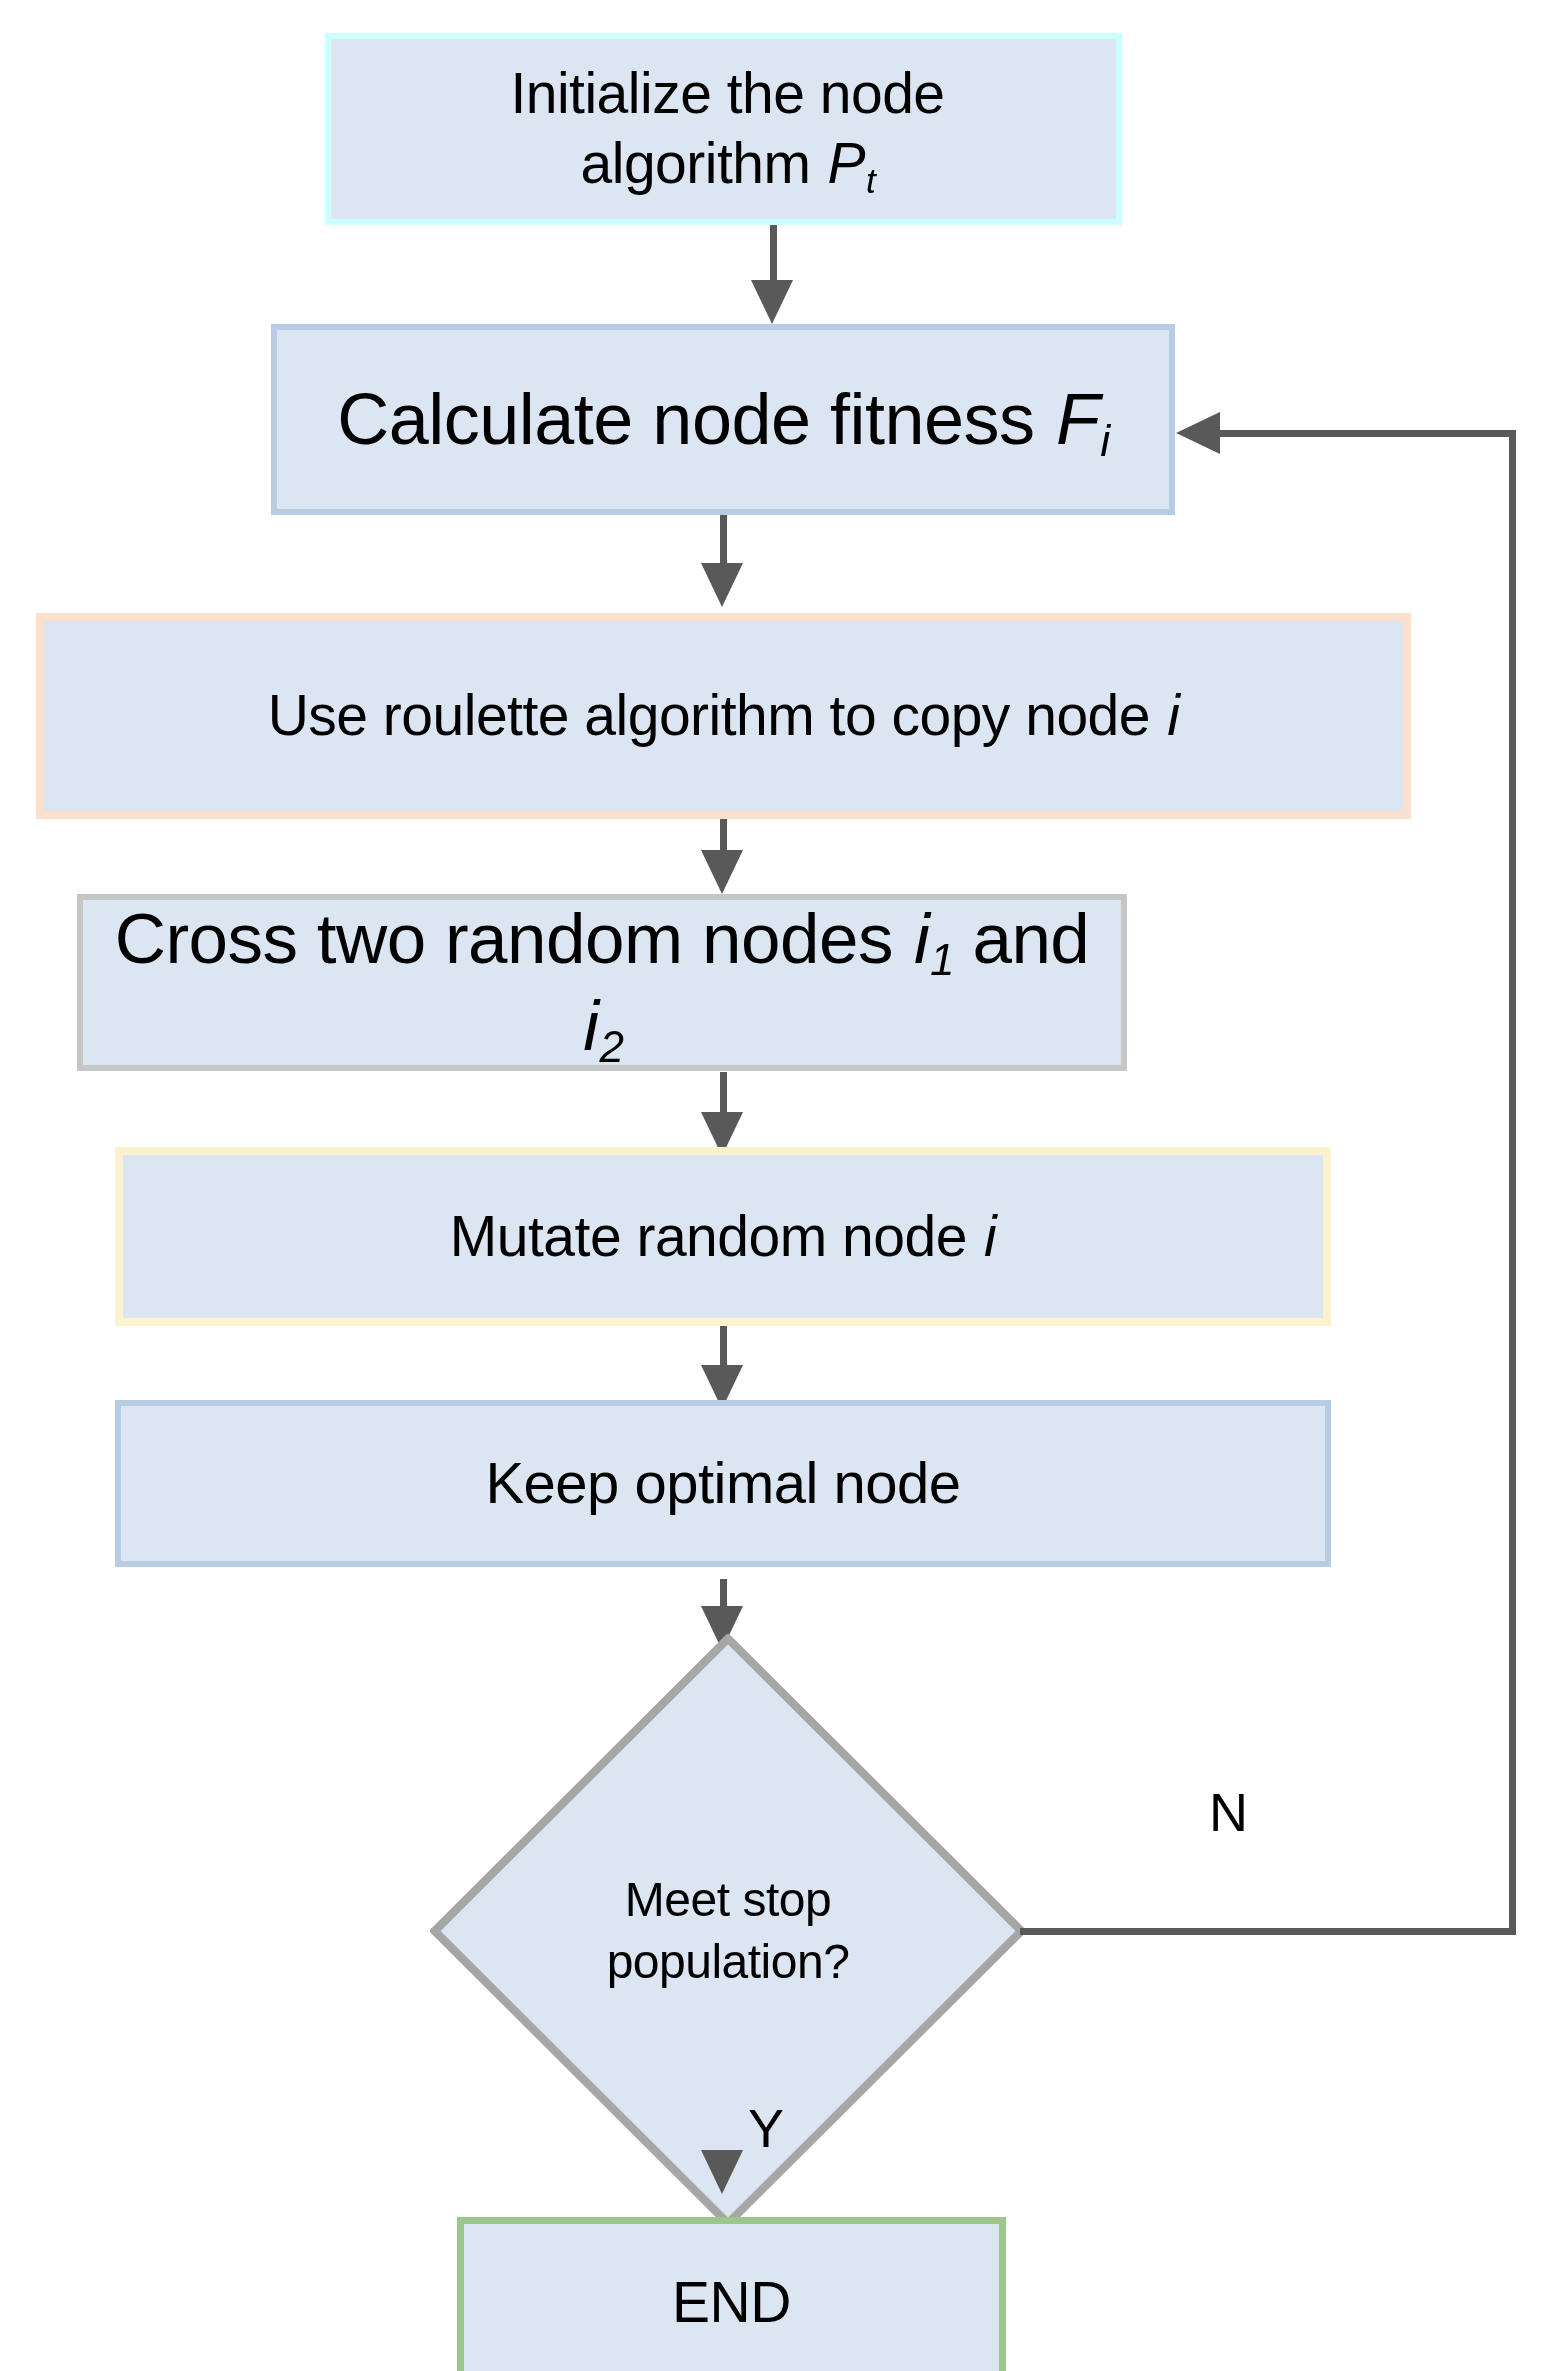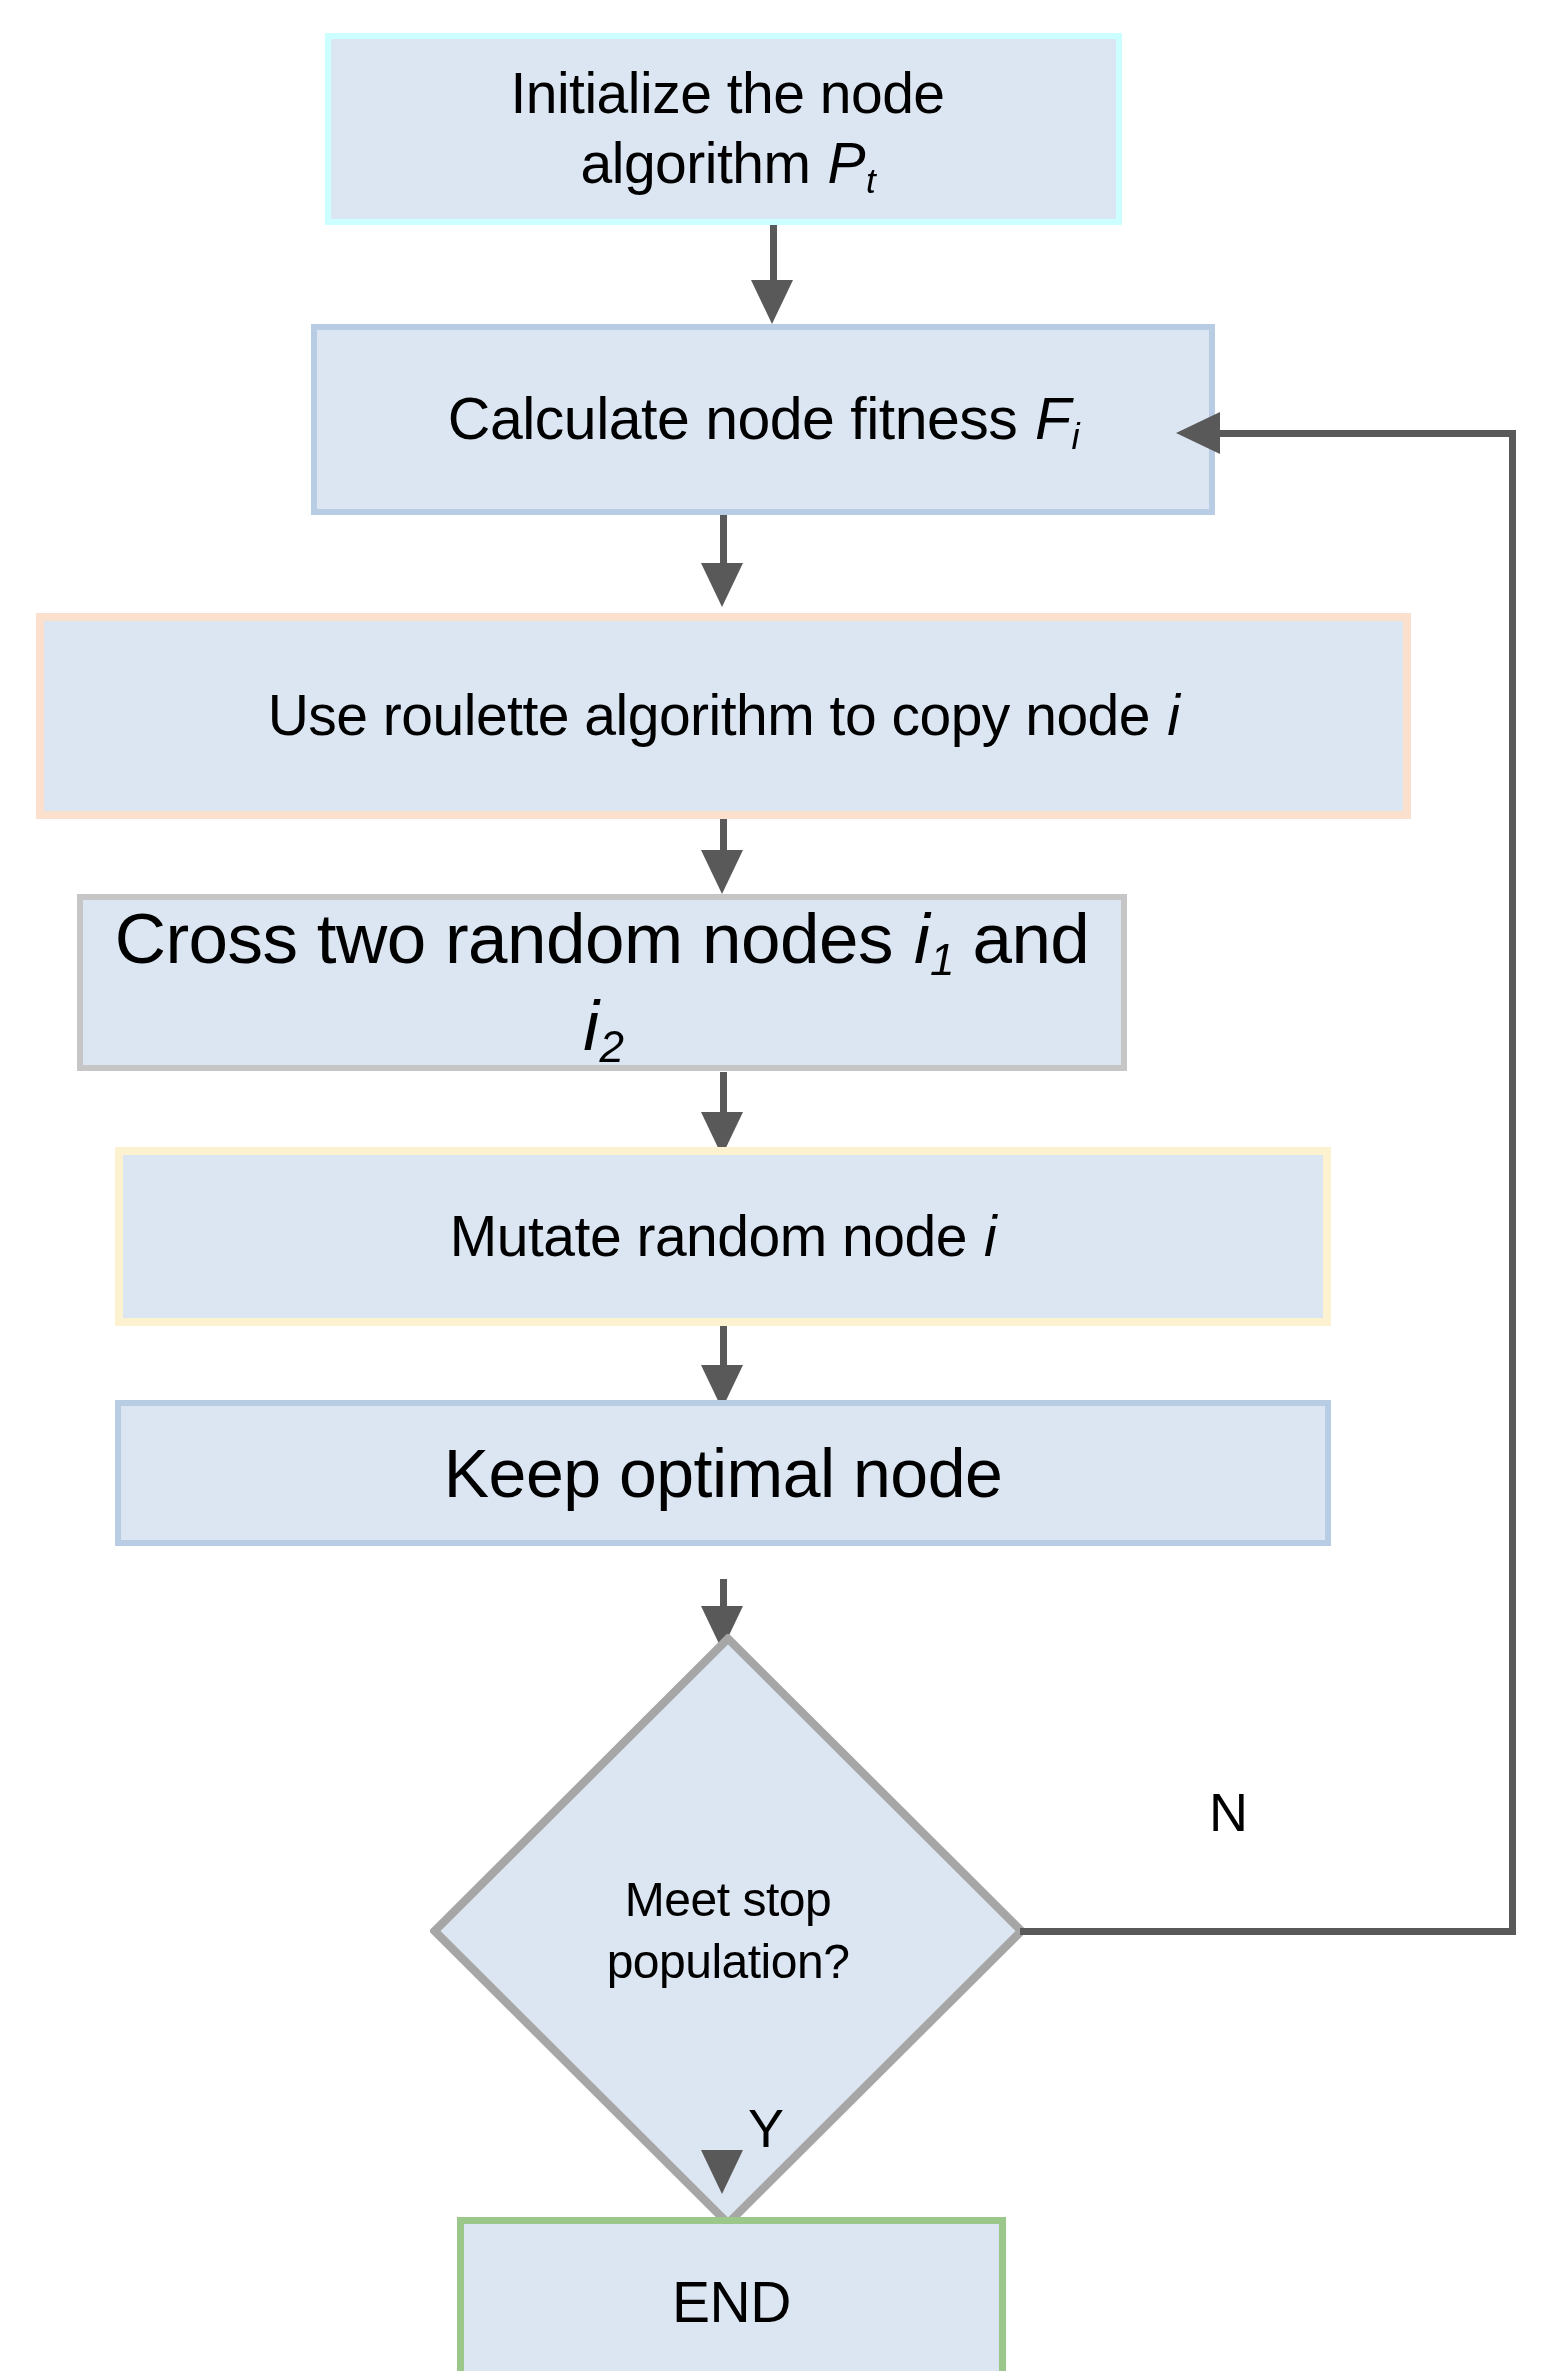--- a/index.html
+++ b/index.html
@@ -39,42 +39,41 @@
   
   #node-init {
     left: 325px; top: 33px; width: 797px; height: 192px;
     border: 6.5px solid #ccffff;
     font-size: 57px;
     padding-left: 8px;
   }
   #node-fitness {
     left: 271px; top: 324px; width: 904px; height: 191px;
     border: 6.5px solid #b8cce4;
-    font-size: 59px;
-    margin-left: 40px;
+    font-size: 72px;
   }
   #node-roulette {
     left: 36px; top: 613px; width: 1375px; height: 206px;
     border: 8.3px solid #fbe0ce;
     font-size: 57px;
   }
   #node-cross {
     left: 77px; top: 894px; width: 1050px; height: 177px;
     border: 6.5px solid #c6c6c6;
     font-size: 71px;
   }
   #node-mutate {
     left: 115px; top: 1147px; width: 1216px; height: 179px;
     border: 8.3px solid #fdf2cf;
     font-size: 57px;
   }
   #node-keep {
-    left: 115px; top: 1400px; width: 1216px; height: 146px;
+    left: 115px; top: 1400px; width: 1216px; height: 167px;
     border: 6.5px solid #b8cce4;
-    font-size: 68px;
+    font-size: 58px;
   }
   #node-end {
     left: 457px; top: 2191px; width: 549px; height: 172px;
     border: 7.4px solid #9bc88a;
     font-size: 57px;
     margin-top: 26px;
   }
 
   
   #node-decision {

